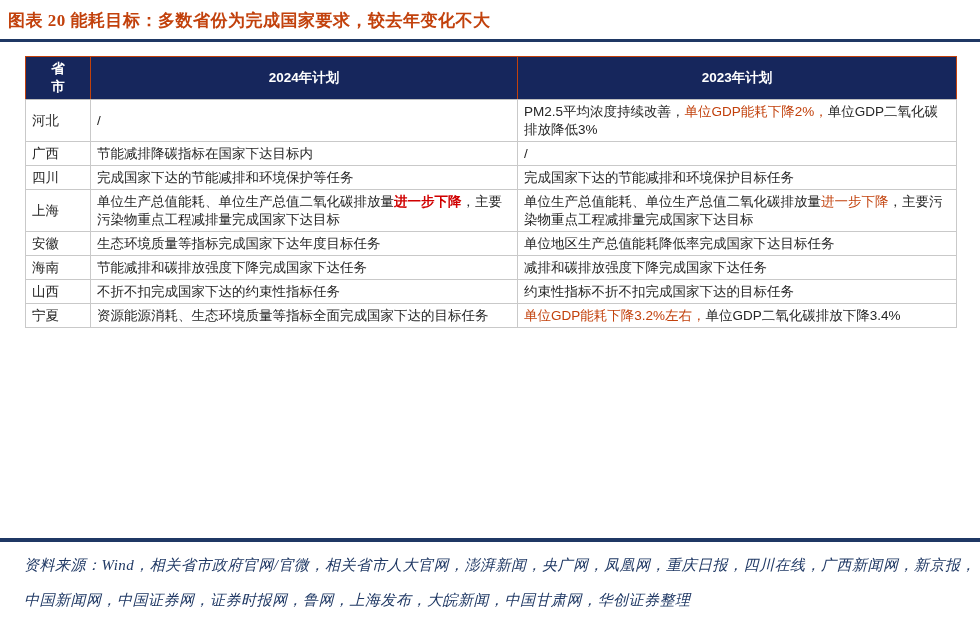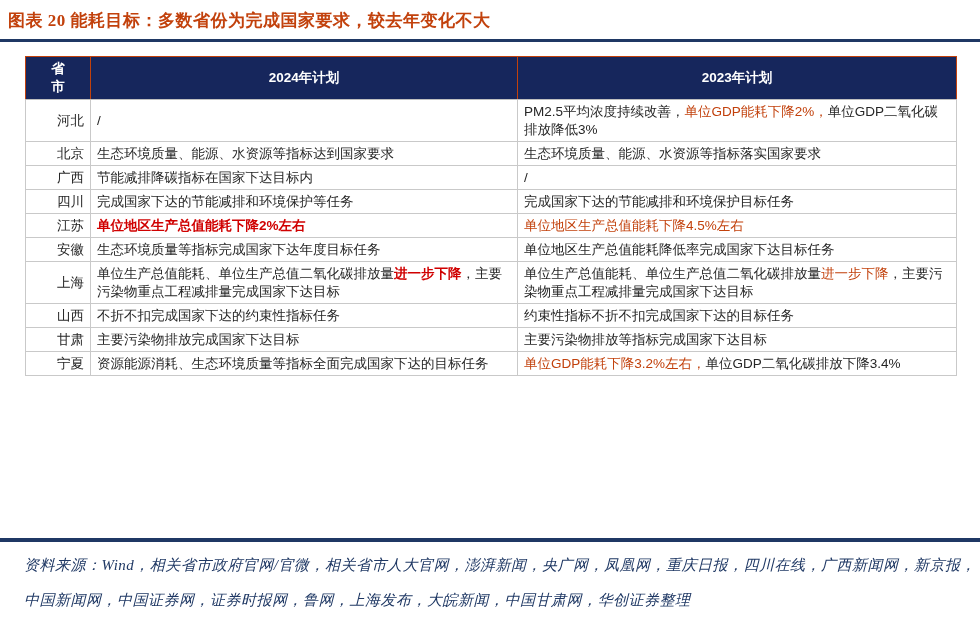--- a/index.html
+++ b/index.html
@@ -25,21 +25,21 @@
   table.plan-table th{
     background:#16265C;color:#ffffff;font-weight:bold;
     font-size:13.5px;text-align:center;padding:3px 20px;
     border:1px solid #c2410c;border-bottom:1px solid #BFBFBF;
   }
   table.plan-table td{
     border:1px solid #C9C9C9;
     padding:2.5px 6px;line-height:18px;vertical-align:middle;
     word-break:break-all;
   }
-  td.prov{text-align:right;padding:2.5px 2px;}
+  td.prov{text-align:left;padding:2.5px 2px;}
   .hl-red{color:#D00000;font-weight:bold;}
   .hl-blue{color:#c2410c;font-weight:normal;}
   .bottom-rule{
     position:absolute;left:0;top:538px;height:4px;width:980px;background:#1F3864;
   }
   .source-note{
     position:absolute;left:24px;top:548px;width:962px;
     font-family:"Liberation Serif",serif;font-style:italic;
     color:#1F3864;font-size:15px;line-height:35px;
     letter-spacing:0.5px;
@@ -64,58 +64,48 @@
       <th>2023年计划</th>
     </tr>
   </thead>
   <tbody>
       <tr>
         <td class="prov">河北</td>
         <td><span>/</span></td>
         <td><span>PM2.5平均浓度持续改善，</span><span class="hl-blue">单位GDP能耗下降2%，</span><span>单位GDP二氧化碳排放降低3%</span></td>
       </tr>
       <tr>
-        <td class="prov">北京</td>
-        <td><span>生态环境质量、能源、水资源等指标达到国家要求</span></td>
-        <td><span>生态环境质量、能源、水资源等指标落实国家要求</span></td>
-      </tr>
-      <tr>
         <td class="prov">广西</td>
         <td><span>节能减排降碳指标在国家下达目标内</span></td>
         <td><span>/</span></td>
       </tr>
       <tr>
         <td class="prov">四川</td>
         <td><span>完成国家下达的节能减排和环境保护等任务</span></td>
         <td><span>完成国家下达的节能减排和环境保护目标任务</span></td>
       </tr>
       <tr>
-        <td class="prov">江苏</td>
-        <td><span class="hl-red">单位地区生产总值能耗下降2%左右</span></td>
-        <td><span class="hl-blue">单位地区生产总值能耗下降4.5%左右</span></td>
+        <td class="prov">上海</td>
+        <td><span>单位生产总值能耗、单位生产总值二氧化碳排放量</span><span class="hl-red">进一步下降</span><span>，主要污染物重点工程减排量完成国家下达目标</span></td>
+        <td><span>单位生产总值能耗、单位生产总值二氧化碳排放量</span><span class="hl-blue">进一步下降</span><span>，主要污染物重点工程减排量完成国家下达目标</span></td>
       </tr>
       <tr>
         <td class="prov">安徽</td>
         <td><span>生态环境质量等指标完成国家下达年度目标任务</span></td>
         <td><span>单位地区生产总值能耗降低率完成国家下达目标任务</span></td>
       </tr>
       <tr>
-        <td class="prov">上海</td>
-        <td><span>单位生产总值能耗、单位生产总值二氧化碳排放量</span><span class="hl-red">进一步下降</span><span>，主要污染物重点工程减排量完成国家下达目标</span></td>
-        <td><span>单位生产总值能耗、单位生产总值二氧化碳排放量</span><span class="hl-blue">进一步下降</span><span>，主要污染物重点工程减排量完成国家下达目标</span></td>
+        <td class="prov">海南</td>
+        <td><span>节能减排和碳排放强度下降完成国家下达任务</span></td>
+        <td><span>减排和碳排放强度下降完成国家下达任务</span></td>
       </tr>
       <tr>
         <td class="prov">山西</td>
         <td><span>不折不扣完成国家下达的约束性指标任务</span></td>
         <td><span>约束性指标不折不扣完成国家下达的目标任务</span></td>
-      </tr>
-      <tr>
-        <td class="prov">甘肃</td>
-        <td><span>主要污染物排放完成国家下达目标</span></td>
-        <td><span>主要污染物排放等指标完成国家下达目标</span></td>
       </tr>
       <tr>
         <td class="prov">宁夏</td>
         <td><span>资源能源消耗、生态环境质量等指标全面完成国家下达的目标任务</span></td>
         <td><span class="hl-blue">单位GDP能耗下降3.2%左右，</span><span>单位GDP二氧化碳排放下降3.4%</span></td>
       </tr>
     </tbody>
 </table>
 
 <div class="bottom-rule"></div>

